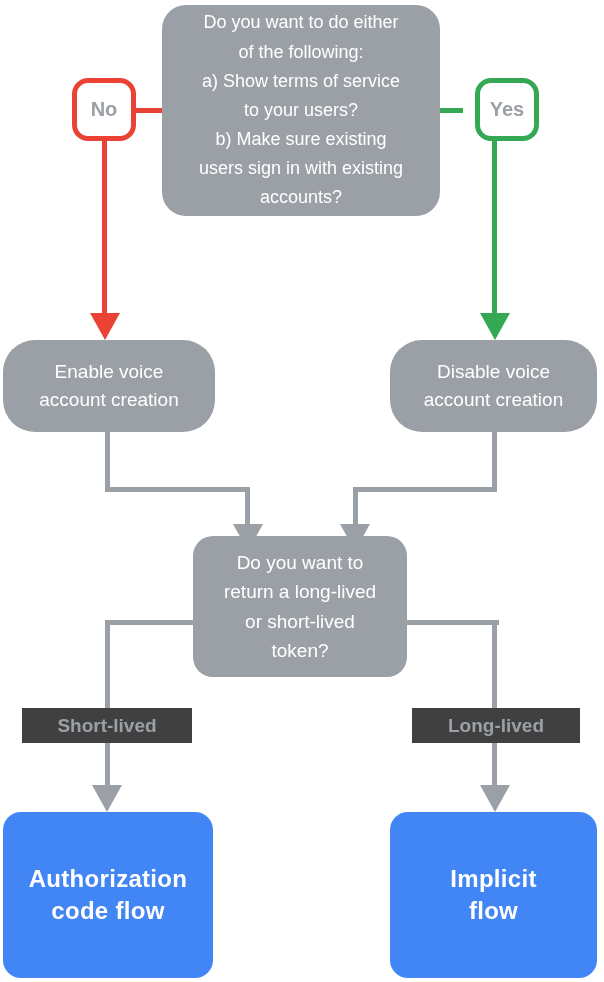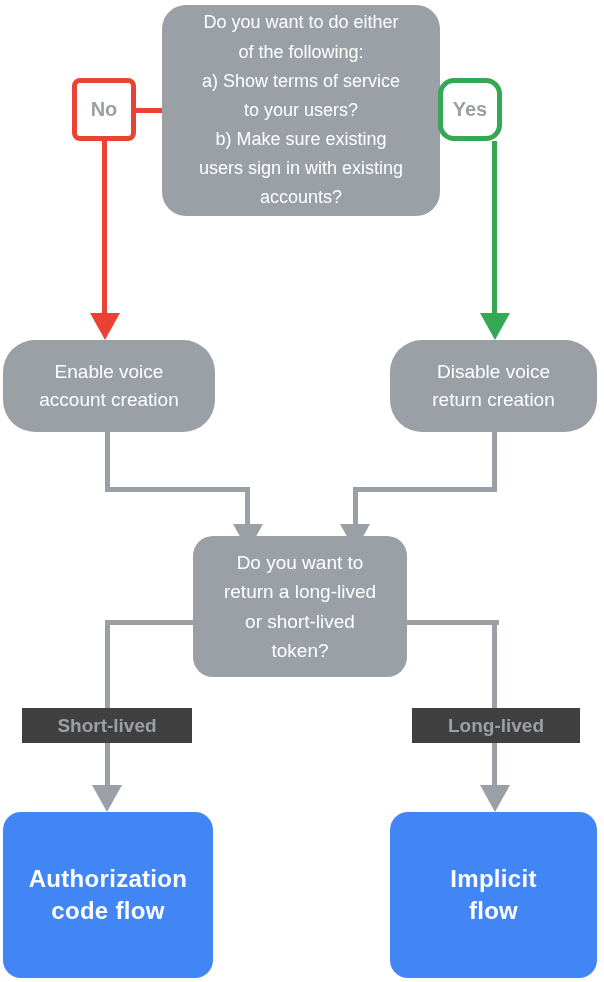--- a/index.html
+++ b/index.html
@@ -71,22 +71,22 @@
     position: absolute;
     width: 64px; height: 63px;
     background: #fff;
     border: 5px solid var(--gray);
     border-radius: 16px;
     display: flex; align-items: center; justify-content: center;
     color: var(--label_text);
     font-size: 20px; font-weight: 600;
     z-index: 2;
   }
-  .badge-no  { left: 72px;  top: 78px; border-color: var(--red); border-radius: 8px; }
-  .badge-yes { left: 438px; top: 78px; border-color: var(--green); }
+  .badge-no  { left: 72px;  top: 78px; border-color: var(--red); }
+  .badge-yes { left: 475px; top: 78px; border-color: var(--green); }
 
   
   .line {
     position: absolute;
     background: var(--gray);
     z-index: 0;
   }
   .line.red   { background: var(--red); }
   .line.green { background: var(--green); }
 
@@ -134,21 +134,21 @@
   <div class="arrow-down red" style="left:90px; top:313px;"></div>
 
   <div class="line green" style="left:440px; top:108px; width:23px; height:5px;"></div>
   <div class="badge badge-yes">Yes</div>
   <div class="line green" style="left:492px; top:141px; width:5px; height:174px;"></div>
   <div class="arrow-down green" style="left:480px; top:313px;"></div>
 
   <div class="node mid-gray-box enable-box">Enable voice
 account creation</div>
   <div class="node mid-gray-box disable-box">Disable voice
-return creation</div>
+account creation</div>
 
   <div class="line" style="left:105px; top:432px; width:5px; height:60px;"></div>
   <div class="line" style="left:105px; top:487px; width:145px; height:5px;"></div>
   <div class="line" style="left:245px; top:487px; width:5px; height:38px;"></div>
   <div class="arrow-down" style="left:233px; top:524px;"></div>
 
   <div class="line" style="left:492px; top:432px; width:5px; height:60px;"></div>
   <div class="line" style="left:353px; top:487px; width:144px; height:5px;"></div>
   <div class="line" style="left:353px; top:487px; width:5px; height:38px;"></div>
   <div class="arrow-down" style="left:340px; top:524px;"></div>

